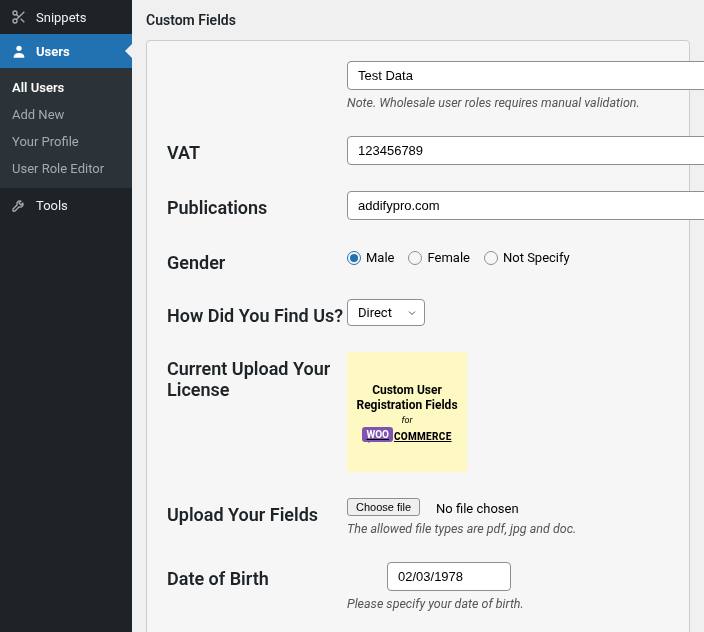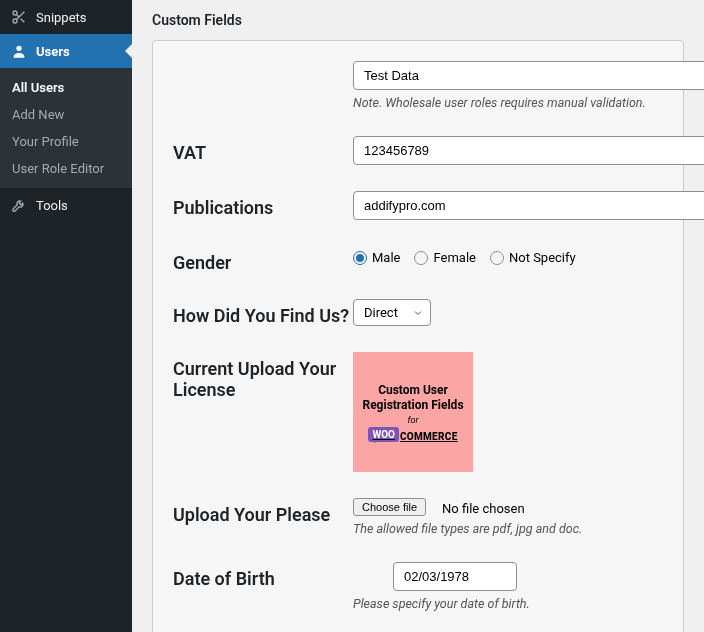--- a/index.html
+++ b/index.html
@@ -6,38 +6,38 @@
 body { font-family: -apple-system, BlinkMacSystemFont, "Segoe UI", Roboto, sans-serif; font-size: 13px; background: #f0f0f1; width: 704px; height: 632px; display: flex; overflow: hidden; }
 .sidebar { width: 132px; background: #1d2327; color: #fff; flex-shrink: 0; }
 .menu-top { display: flex; align-items: center; padding: 8px 10px; color: #f0f0f1; font-size: 13px; cursor: pointer; }
 .menu-top .icon { width: 18px; height: 18px; margin-right: 8px; color: #a7aaad; display: flex; align-items: center; justify-content: center; }
 .menu-top.active { background: #2271b1; color: #fff; position: relative; font-weight: bold; }
 .menu-top.active .icon { color: #fff; }
 .menu-top.active::after { content: ""; position: absolute; right: -1px; top: 50%; margin-top: -8px; border: 8px solid transparent; border-right-color: #f0f0f1; }
 .submenu { background: #2c3338; padding: 6px 0; }
 .submenu-item { padding: 6px 12px; color: #a7aaad; font-size: 13px; cursor: pointer; }
 .submenu-item.current { color: #fff; font-weight: 600; }
-.content { flex: 1; padding: 12px 20px; overflow: auto; }
+.content { flex: 1; padding: 12px 14px; overflow: auto; }
 .page-title { font-size: 14px; font-weight: 600; color: #1d2327; margin-bottom: 12px; }
 .panel { background: #f6f6f6; border: 1px solid #ccc; border-radius: 4px; padding: 20px 20px 24px; }
 .row { display: flex; align-items: flex-start; margin-bottom: 26px; }
 .row:last-child { margin-bottom: 6px; }
 .row .label { width: 180px; flex-shrink: 0; font-weight: 600; color: #1d2327; font-size: 18px; padding-top: 6px; }
 .row .field { flex: 1; }
 .text-input { width: 366px; max-width: 100%; padding: 6px 10px; border: 1px solid #8c8f94; border-radius: 4px; font-size: 13px; background: #fff; }
 .text-input.narrow { width: 124px; margin-left: 40px; }
 .note { font-style: italic; color: #555; font-size: 12.5px; margin-top: 5px; }
 .select-wrap { display: inline-flex; align-items: center; border: 1px solid #8c8f94; border-radius: 4px; padding: 5px 6px 5px 10px; background: #fff; width: 78px; justify-content: space-between; }
 .select-wrap .chev { color: #555; }
 .radios { display: flex; align-items: center; gap: 14px; padding-top: 4px; flex-wrap: wrap; }
 .radio-opt { display: flex; align-items: center; gap: 5px; font-size: 13px; cursor: pointer; }
 .radio-circle { width: 14px; height: 14px; border: 1px solid #8c8f94; border-radius: 50%; display: inline-flex; align-items: center; justify-content: center; }
 .radio-circle.checked { border-color: #2271b1; }
 .radio-circle.checked::after { content: ""; width: 8px; height: 8px; border-radius: 50%; background: #2271b1; }
-.thumb { width: 120px; height: 120px; background: #fca5a5; display: flex; flex-direction: column; align-items: center; justify-content: center; padding: 8px; text-align: center; }
+.thumb { width: 120px; height: 120px; background: #fef9c3; display: flex; flex-direction: column; align-items: center; justify-content: center; padding: 8px; text-align: center; }
 .thumb .t1 { font-weight: 700; font-size: 12px; line-height: 1.25; color: #000; }
 .thumb .t2 { font-style: italic; font-size: 9px; margin: 2px 0; }
 .woo-badge { display: inline-flex; align-items: flex-end; text-decoration: underline; }
 .woo-pill { background: #7f54b3; color: #fff; font-size: 10px; font-weight: 700; padding: 2px 4px; border-radius: 3px; position: relative; }
 .woo-pill::after { content: ""; position: absolute; left: 4px; bottom: -4px; border: 3px solid transparent; border-top-color: #7f54b3; }
 .woo-com { font-weight: 800; font-size: 10px; letter-spacing: 0.3px; margin-left: 1px; color: #000; }
 .file-row { display: flex; align-items: flex-end; gap: 16px; }
 .choose-btn { font-size: 11px; padding: 2px 8px; border: 1px solid #8c8f94; border-radius: 3px; background: #efefef; cursor: pointer; }
 .file-status { font-size: 13px; }
 svg { display: block; }
@@ -150,21 +150,21 @@
           <div class="t2">for</div>
           <div class="woo-badge">
             <span class="woo-pill">WOO</span>
             <span class="woo-com">COMMERCE</span>
           </div>
         </div>
       </div>
     </div>
 
     <div class="row">
-      <div class="label">Upload Your Please</div>
+      <div class="label">Upload Your Fields</div>
       <div class="field">
         <div class="file-row">
           <button class="choose-btn">Choose file</button>
           <span class="file-status">No file chosen</span>
         </div>
         <div class="note">The allowed file types are pdf, jpg and doc.</div>
       </div>
     </div>
 
     <div class="row">

